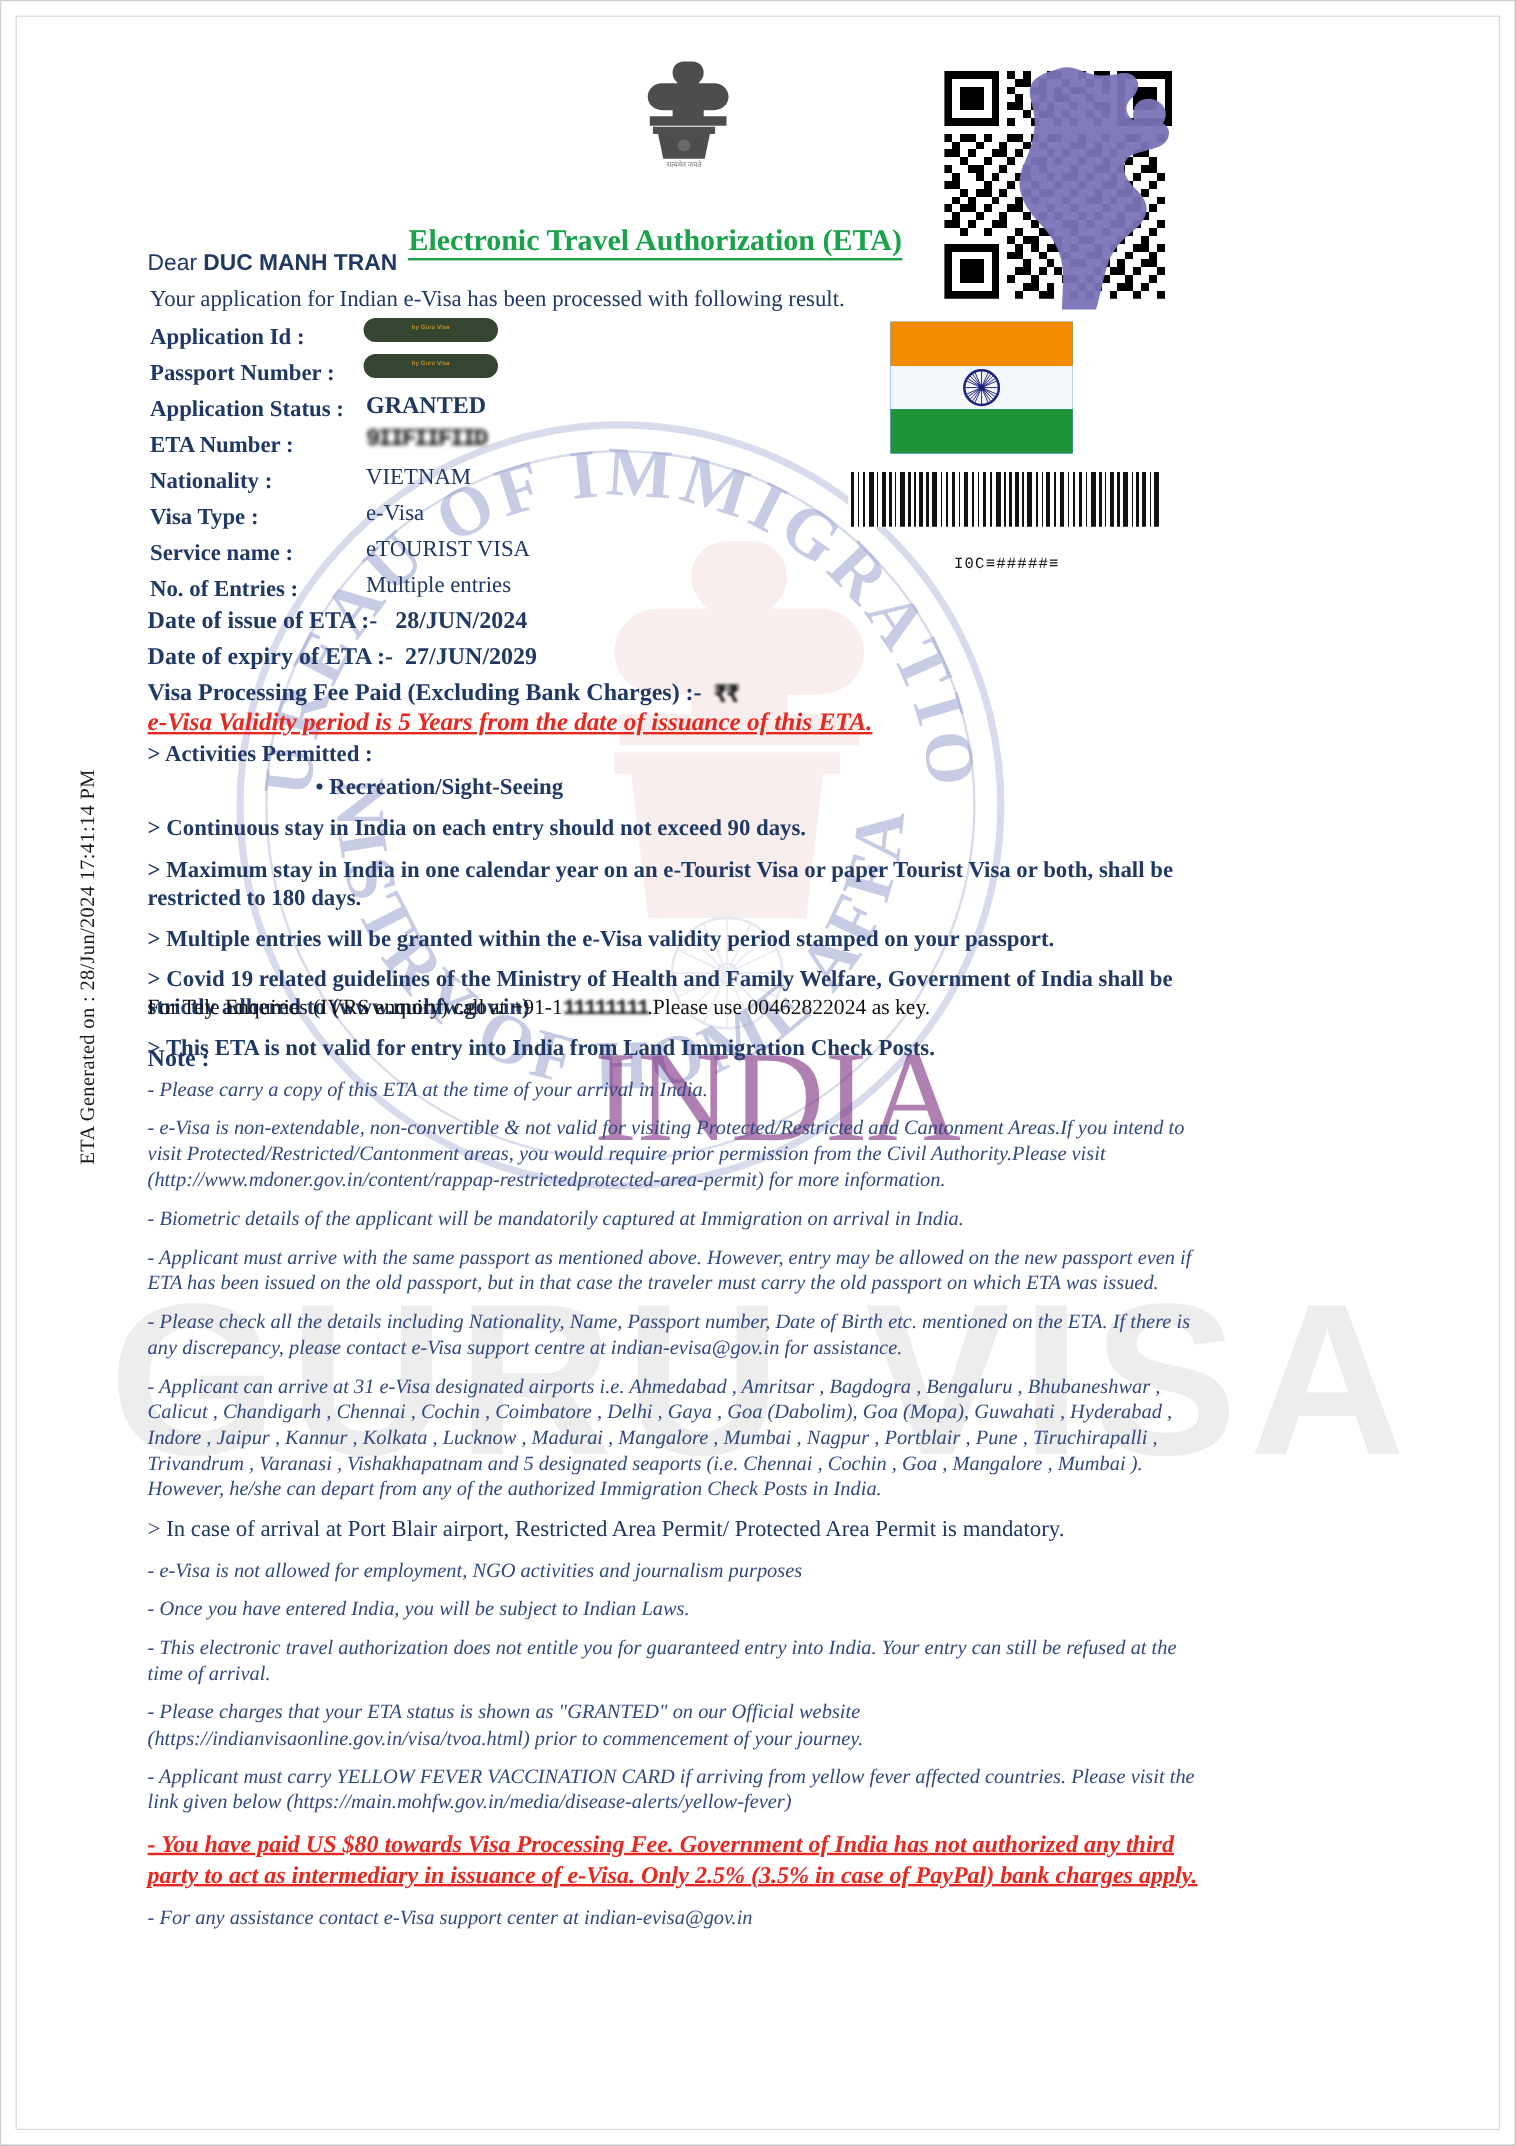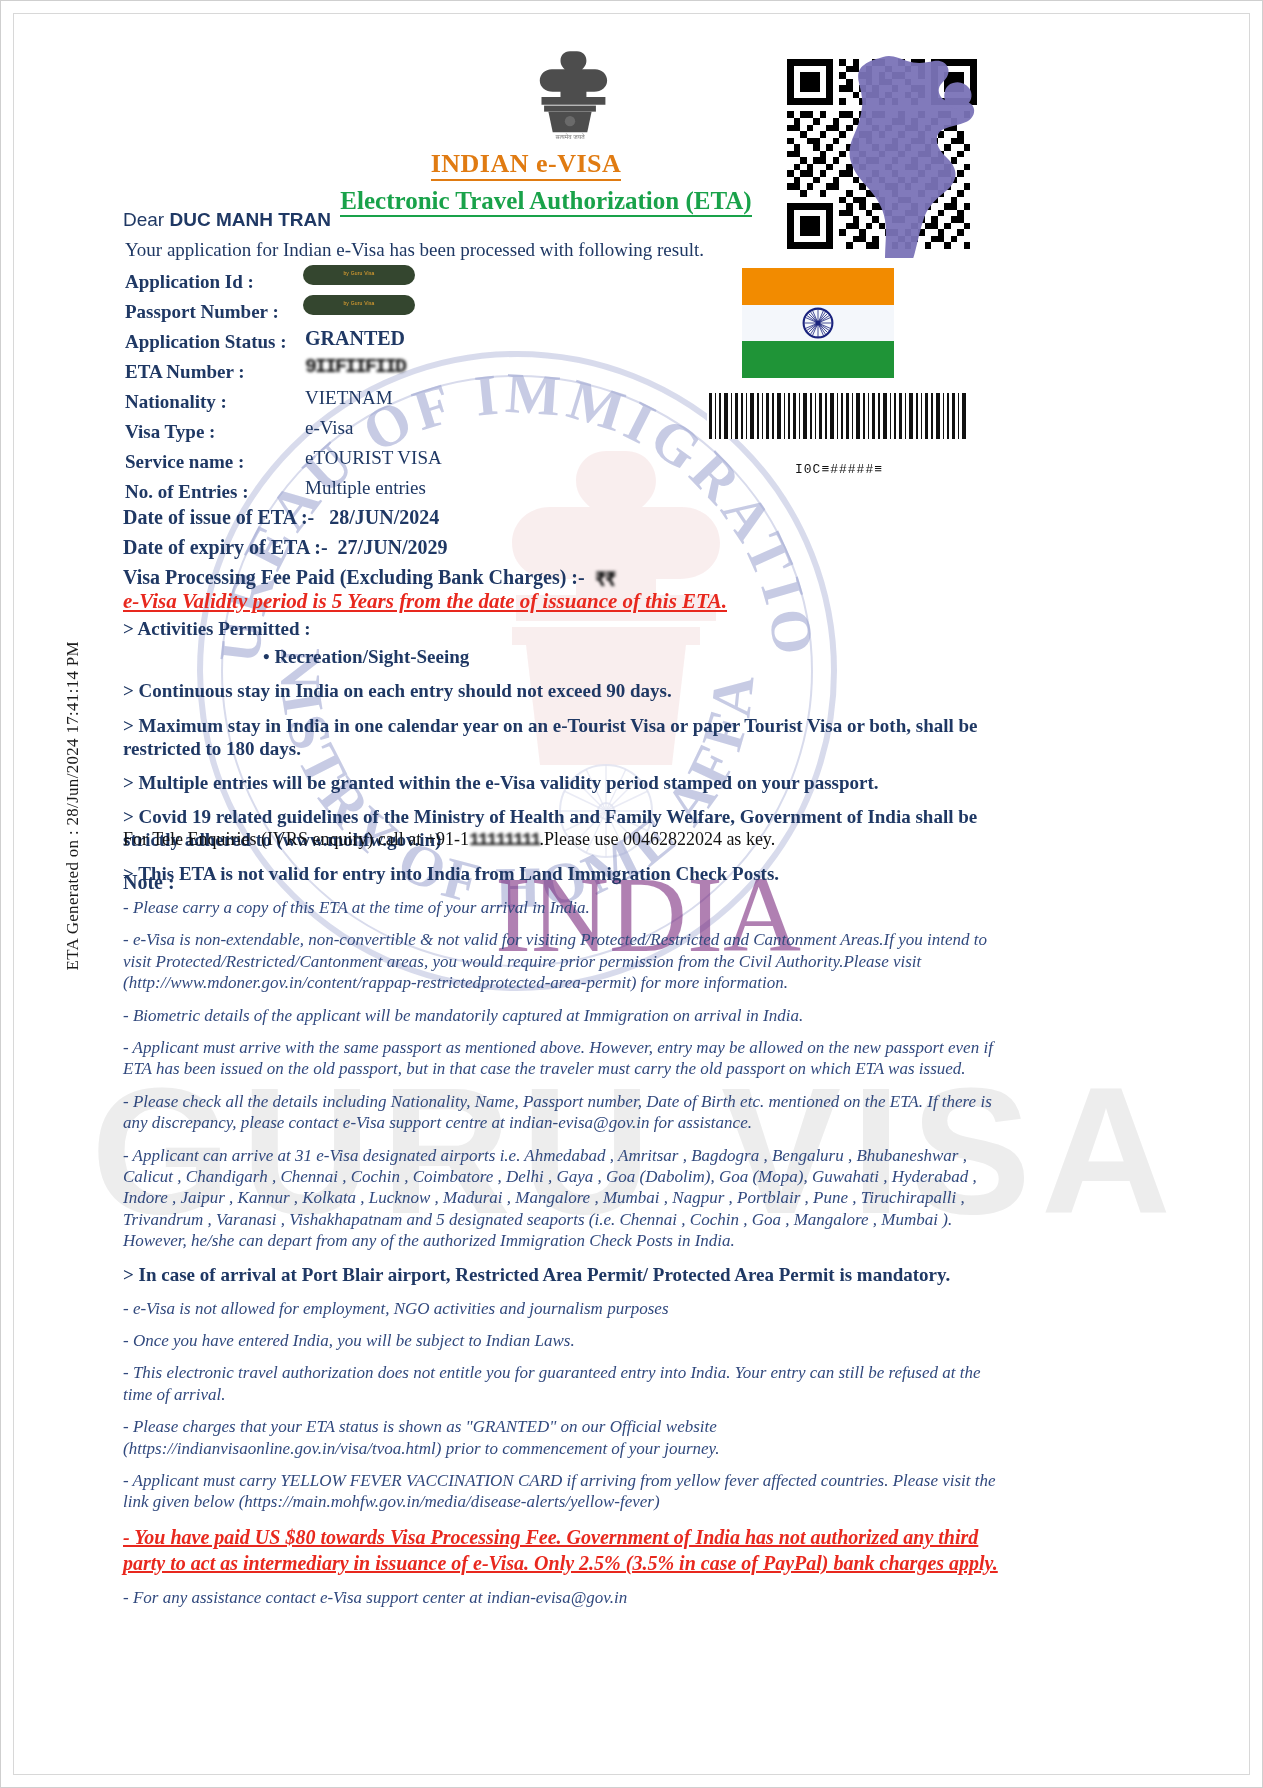--- a/index.html
+++ b/index.html
@@ -162,21 +162,21 @@
   .note-title{
     position:absolute;left:122px;top:870px;font-size:20px;font-weight:bold;
     color:#1f3864;font-family:"Liberation Serif",serif;
   }
   .notes{position:absolute;left:122px;top:896px;width:880px;}
   .note{
     font-size:17px;font-style:italic;color:#31497e;line-height:1.26;
     margin-bottom:11px;font-family:"Liberation Serif",serif;
   }
   .note.bold-blue{
-    font-weight:bold;font-style:normal;color:#1f3864;font-size:19px;
+    font-weight:normal;font-style:normal;color:#1f3864;font-size:19px;
   }
   .note.red-bold{
     color:#e8281e;font-weight:bold;font-style:italic;font-size:20px;
     text-decoration:underline;line-height:1.3;
   }
 </style>
 </head>
 <body>
 
 <div class="page">
@@ -228,23 +228,20 @@
       <g fill="#4d4d4d">
         <path d="M50 6 c-7 0 -11 5 -11 11 0 5 3 8 5 10 l-15 0 c-8 0 -14 6 -14 13 0 8 7 13 15 13 l9 0 0 6 -22 0 0 9 74 0 0 -9 -22 0 0 -6 9 0 c8 0 15 -5 15 -13 0 -7 -6 -13 -14 -13 l-15 0 c2 -2 5 -5 5 -10 0 -6 -4 -11 -11 -11 z"></path>
         <rect x="20" y="69" width="60" height="7"></rect>
         <path d="M25 76 l50 0 -5 24 -40 0 z"></path>
         <circle cx="50" cy="87" r="6" fill="#6a6a6a"></circle>
       </g>
       <text x="50" y="108" text-anchor="middle" font-size="7" fill="#777" font-family="Liberation Serif, serif">सत्यमेव जयते</text>
     </svg>
   </div>
 
-  <div class="title-evisa">
-    <span>INDIAN e-VISA</span>
-  </div>
   <div class="title-eta">
     <span>Electronic Travel Authorization (ETA)</span>
   </div>
 
   <div class="qr-wrap">
     <svg viewBox="0 0 29 29" shape-rendering="crispEdges">
       <rect width="29" height="29" fill="#fff"></rect>
       <g fill="#000">
         <rect x="0" y="0" width="7" height="7"></rect>
           <rect x="1" y="1" width="5" height="5" fill="#fff"></rect>

